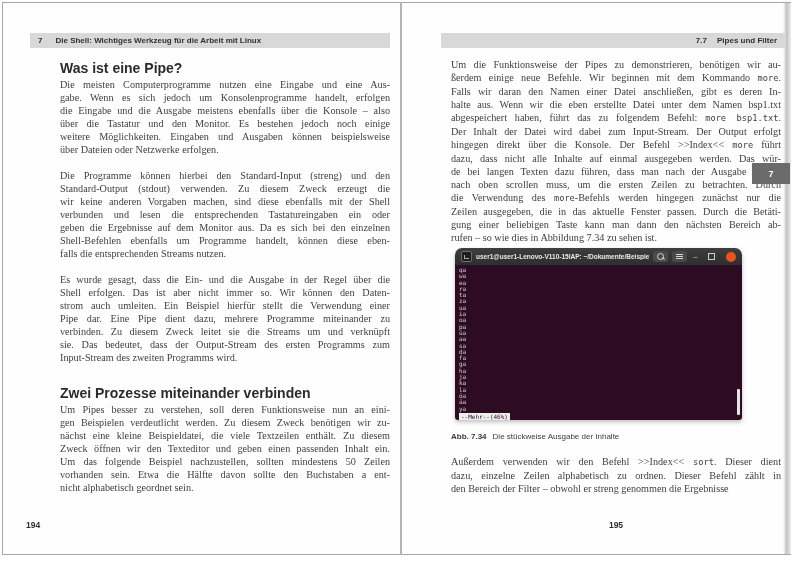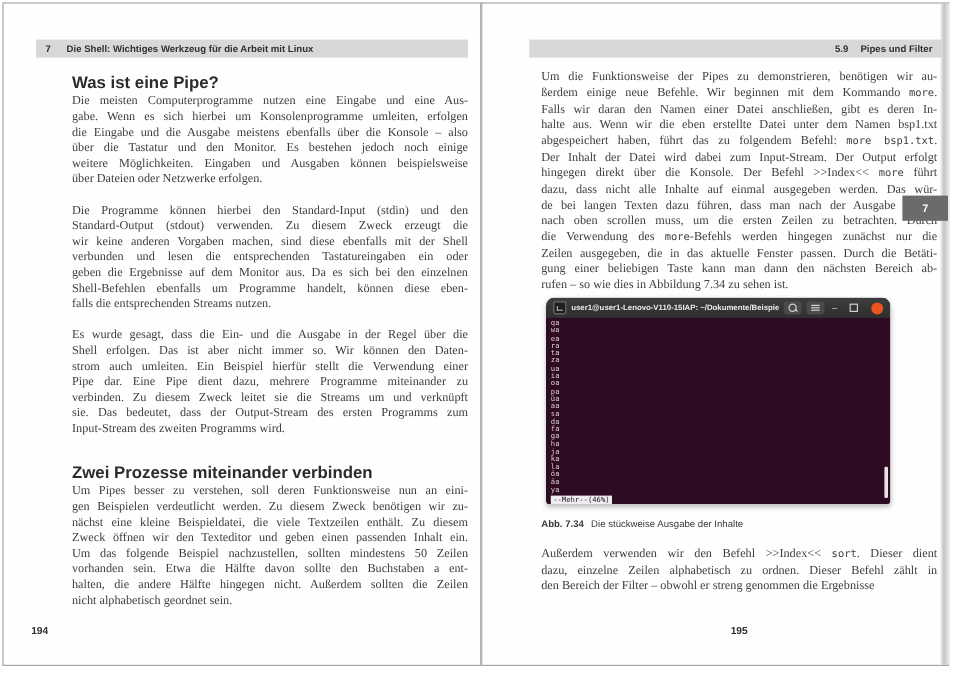--- a/index.html
+++ b/index.html
@@ -80,28 +80,28 @@
 
   <div class="header-bar" id="hdr-left">
     <span>7</span>
     <span class="hdr-title">Die Shell: Wichtiges Werkzeug für die Arbeit mit Linux</span>
   </div>
 
   <div class="abs sec-heading" id="left-h1">Was ist eine Pipe?</div>
   <div class="abs serif" id="left-paras-1">
       <div class="para">
         <div class="line"><span>Die meisten Computerprogramme nutzen eine Eingabe und eine Aus-</span></div>
-        <div class="line"><span>gabe. Wenn es sich hierbei um Konsolenprogramme umleiten, erfolgen</span></div>
+        <div class="line"><span>gabe. Wenn es sich jedoch um Konsolenprogramme handelt, erfolgen</span></div>
         <div class="line"><span>die Eingabe und die Ausgabe meistens ebenfalls über die Konsole – also</span></div>
         <div class="line"><span>über die Tastatur und den Monitor. Es bestehen jedoch noch einige</span></div>
         <div class="line"><span>weitere Möglichkeiten. Eingaben und Ausgaben können beispielsweise</span></div>
         <div class="line"><span>über Dateien oder Netzwerke erfolgen.</span></div>
       </div>
       <div class="para">
-        <div class="line"><span>Die Programme können hierbei den Standard-Input (stdin) und den</span></div>
+        <div class="line"><span>Die Programme können hierbei den Standard-Input (streng) und den</span></div>
         <div class="line"><span>Standard-Output (stdout) verwenden. Zu diesem Zweck erzeugt die</span></div>
         <div class="line"><span>wir keine anderen Vorgaben machen, sind diese ebenfalls mit der Shell</span></div>
         <div class="line"><span>verbunden und lesen die entsprechenden Tastatureingaben ein oder</span></div>
         <div class="line"><span>geben die Ergebnisse auf dem Monitor aus. Da es sich bei den einzelnen</span></div>
         <div class="line"><span>Shell-Befehlen ebenfalls um Programme handelt, können diese eben-</span></div>
         <div class="line"><span>falls die entsprechenden Streams nutzen.</span></div>
       </div>
       <div class="para">
         <div class="line"><span>Es wurde gesagt, dass die Ein- und die Ausgabe in der Regel über die</span></div>
         <div class="line"><span>Shell erfolgen. Das ist aber nicht immer so. Wir können den Daten-</span></div>
@@ -115,29 +115,28 @@
 
   <div class="abs sec-heading" id="left-h2">Zwei Prozesse miteinander verbinden</div>
   <div class="abs serif" id="left-paras-2">
       <div class="para">
         <div class="line"><span>Um Pipes besser zu verstehen, soll deren Funktionsweise nun an eini-</span></div>
         <div class="line"><span>gen Beispielen verdeutlicht werden. Zu diesem Zweck benötigen wir zu-</span></div>
         <div class="line"><span>nächst eine kleine Beispieldatei, die viele Textzeilen enthält. Zu diesem</span></div>
         <div class="line"><span>Zweck öffnen wir den Texteditor und geben einen passenden Inhalt ein.</span></div>
         <div class="line"><span>Um das folgende Beispiel nachzustellen, sollten mindestens 50 Zeilen</span></div>
         <div class="line"><span>vorhanden sein. Etwa die Hälfte davon sollte den Buchstaben a ent-</span></div>
-        <div class="line"><span>halten, die andere Hälfte hingegen nicht. Außerdem sollten die Zeilen</span></div>
         <div class="line"><span>nicht alphabetisch geordnet sein.</span></div>
       </div>
     </div>
 
   <div class="abs folio" id="folio-left">194</div>
 
   <div class="header-bar" id="hdr-right">
-    <span>5.9</span>
+    <span>7.7</span>
     <span class="hdr-title">Pipes und Filter</span>
   </div>
 
   <div class="abs serif" id="right-para-top">
       <div class="para">
         <div class="line"><span>Um die Funktionsweise der Pipes zu demonstrieren, benötigen wir au-</span></div>
         <div class="line"><span>ßerdem einige neue Befehle. Wir beginnen mit dem Kommando </span><span class="mono">more</span><span>.</span></div>
         <div class="line"><span>Falls wir daran den Namen einer Datei anschließen, gibt es deren In-</span></div>
         <div class="line"><span>halte aus. Wenn wir die eben erstellte Datei unter dem Namen bsp1.txt</span></div>
         <div class="line"><span>abgespeichert haben, führt das zu folgendem Befehl: </span><span class="mono">more bsp1.txt</span><span>.</span></div>

